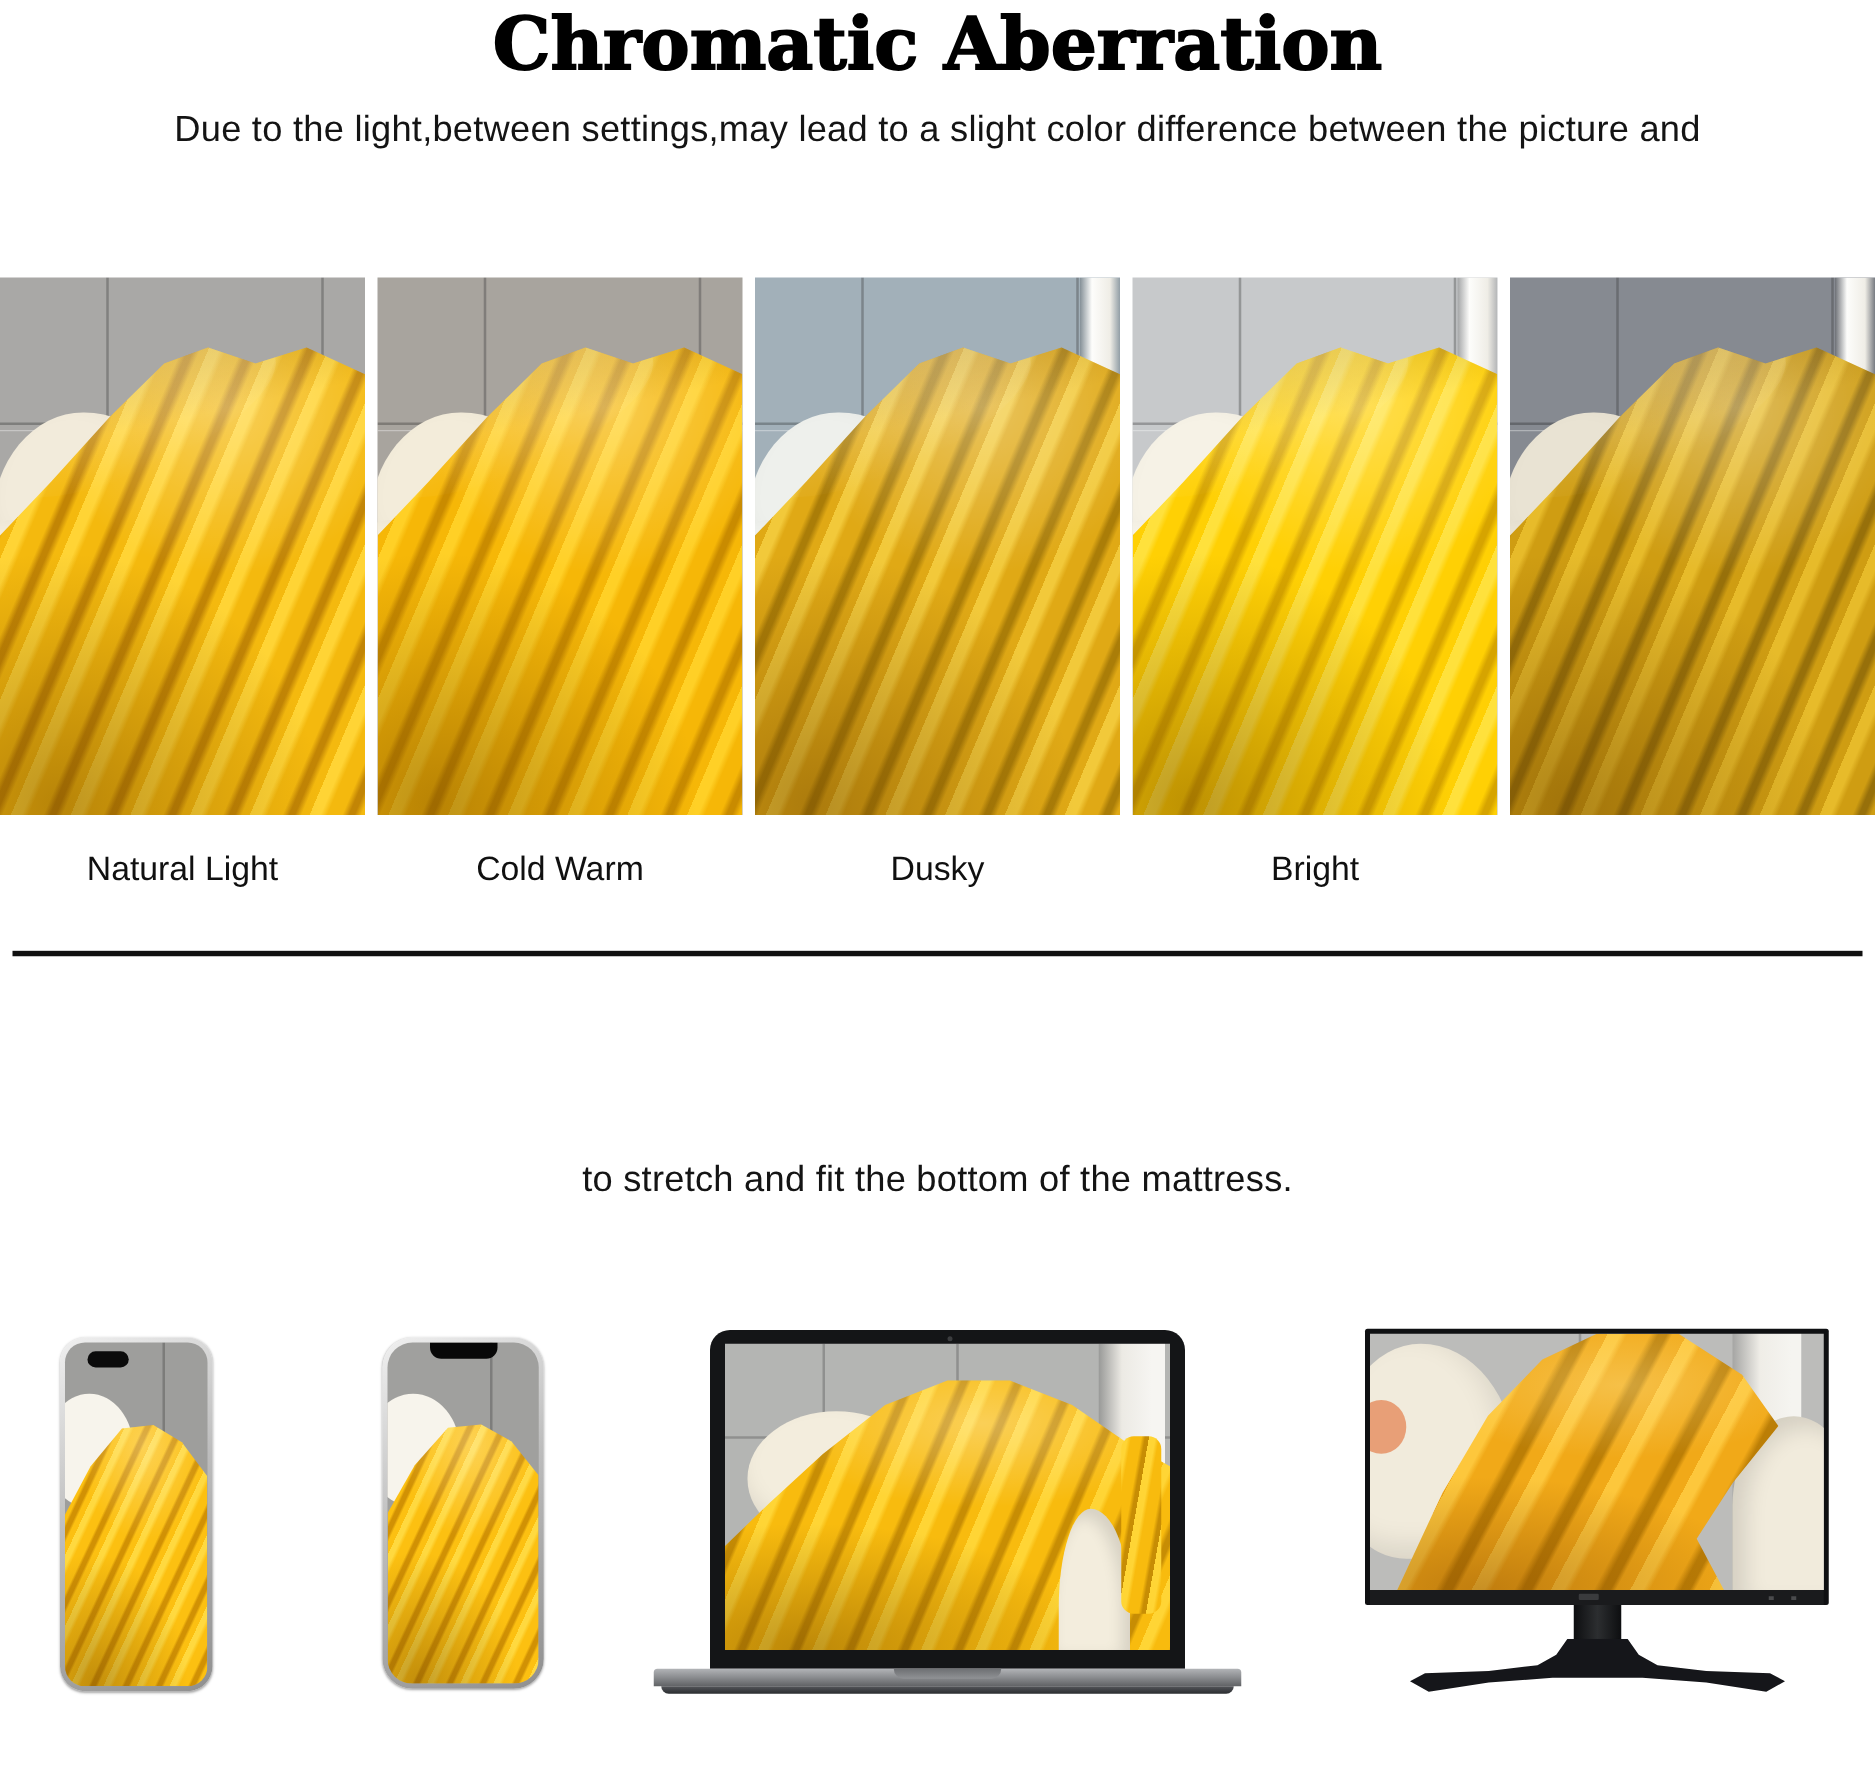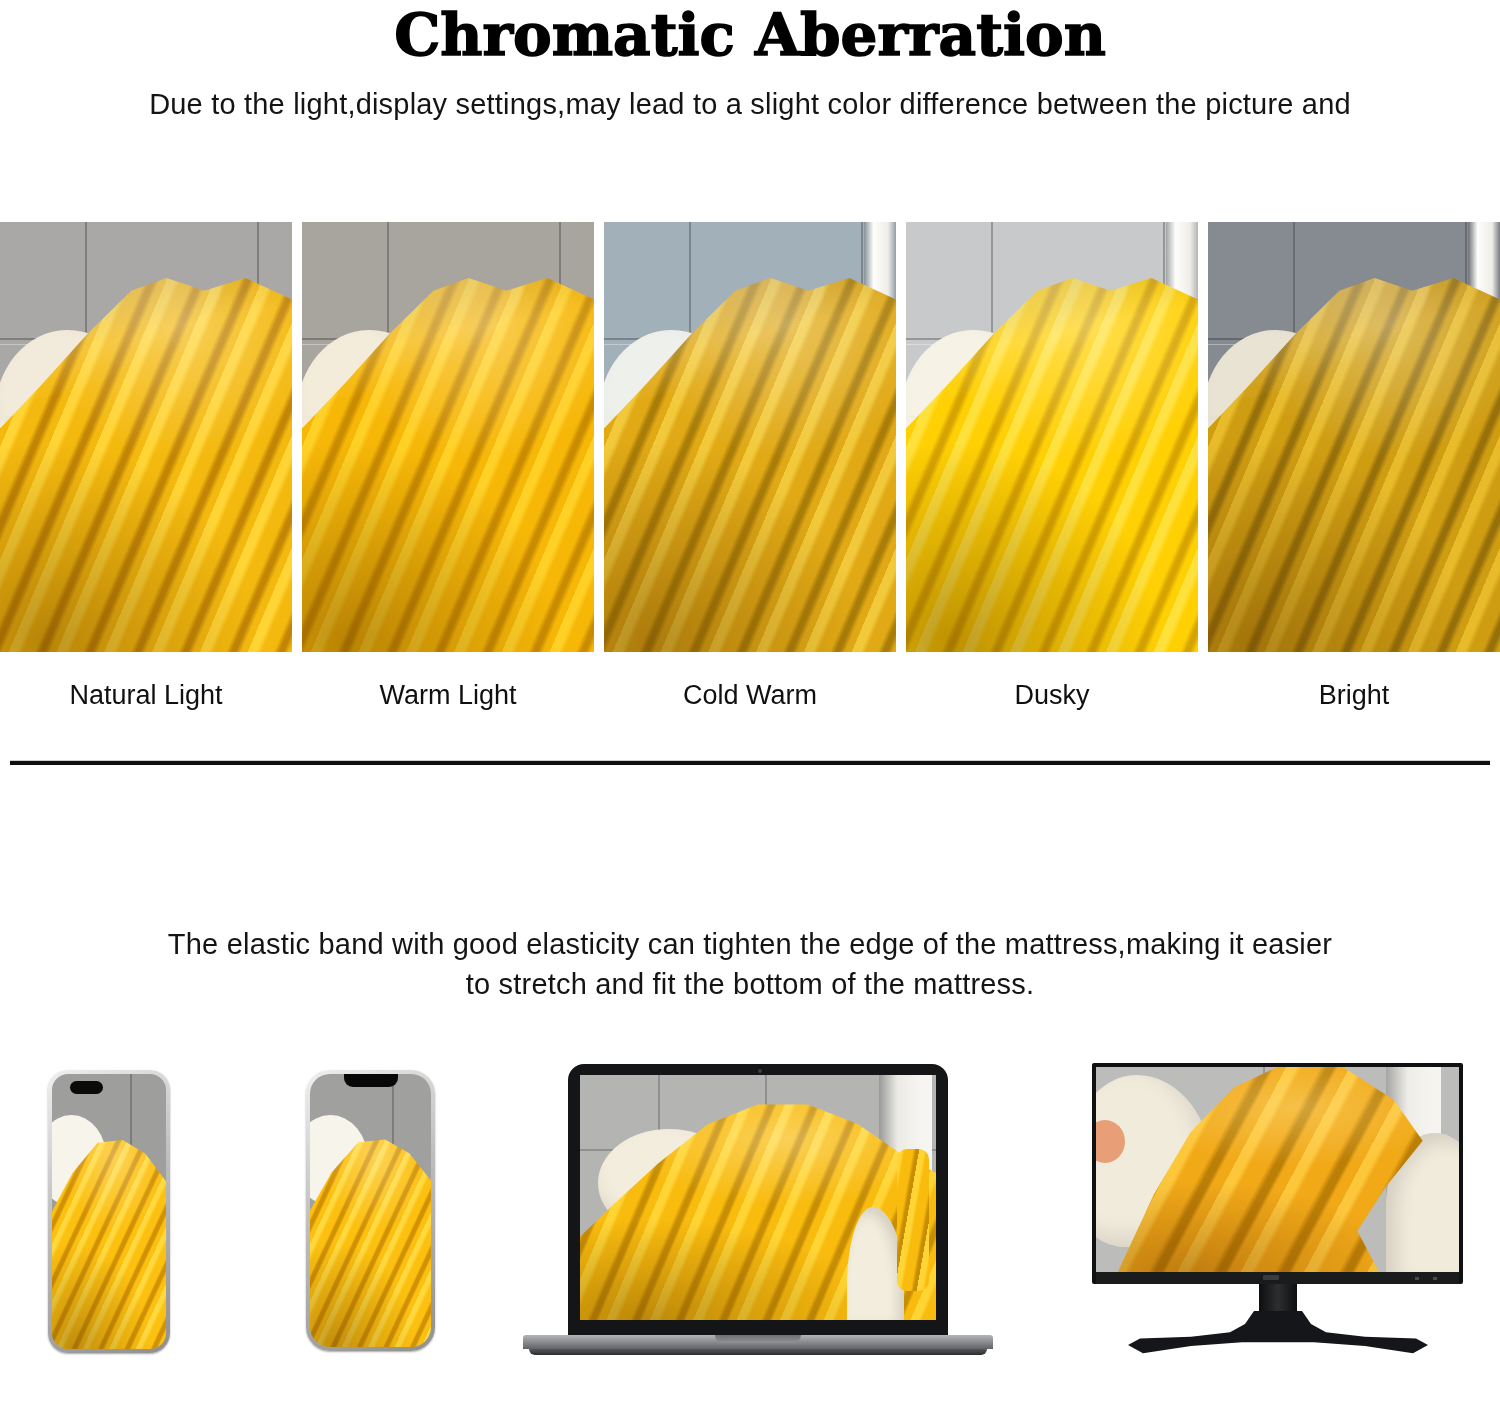--- a/index.html
+++ b/index.html
@@ -141,21 +141,21 @@
   .mon-base{position:absolute;left:36px;top:248px;width:300px;height:46px;background:#15161a;
      clip-path:polygon(42% 0,58% 0,61% 28%,66% 46%,79% 56%,96% 60%,100% 74%,95% 92%,79% 76%,62% 68%,38% 68%,21% 76%,5% 92%,0 74%,4% 60%,21% 56%,34% 46%,39% 28%);}
 </style>
 </head>
 <body>
 
 <div class="canvas">
 
   <div class="big-title title-1">Chromatic Aberration</div>
   <div class="para para-1">
-    <div>Due to the light,display settings,may lead to a slight color difference between the picture and</div>
+    <div>Due to the light,between settings,may lead to a slight color difference between the picture and</div>
   </div>
 
   <div class="photo-row">
     <div class="scene" style="--wall: #a9a8a6; --chair: #f2ebdb; --floor: #d8d3ca; --hi: #ffd435; --mid: #f4b90e; --sh: #c28505;">
       <div class="joint j1"></div>
       <div class="joint j2"></div>
       <div class="molding"></div>
       <div class="floor"></div>
 
       <div class="chair-back"></div>
@@ -214,30 +214,28 @@
       <div class="chair-arm"></div>
       <div class="blanket">
         <div class="edge-shadow"></div>
         <div class="fold"></div>
       </div>
     </div>
   </div>
 
   <div class="photo-labels">
     <div class="photo-label">Natural Light</div>
-    <div class="photo-label">Warm Light</div>
     <div class="photo-label">Cold Warm</div>
     <div class="photo-label">Dusky</div>
     <div class="photo-label">Bright</div>
   </div>
 
   <div class="divider"></div>
 
   <div class="para para-2">
-    <div>The elastic band with good elasticity can tighten the edge of the mattress,making it easier</div>
     <div>to stretch and fit the bottom of the mattress.</div>
   </div>
 
   <div class="devices">
 
     <div class="device phone android">
       <div class="phone-screen" style="--wall: #9e9e9c; --pillow: #f7f4ec; --hi: #ffd93f; --mid: #fcc011; --sh: #d19104;">
         <div class="ph-joint"></div>
         <div class="ph-pillow"></div>
         <div class="ph-blanket"></div>

